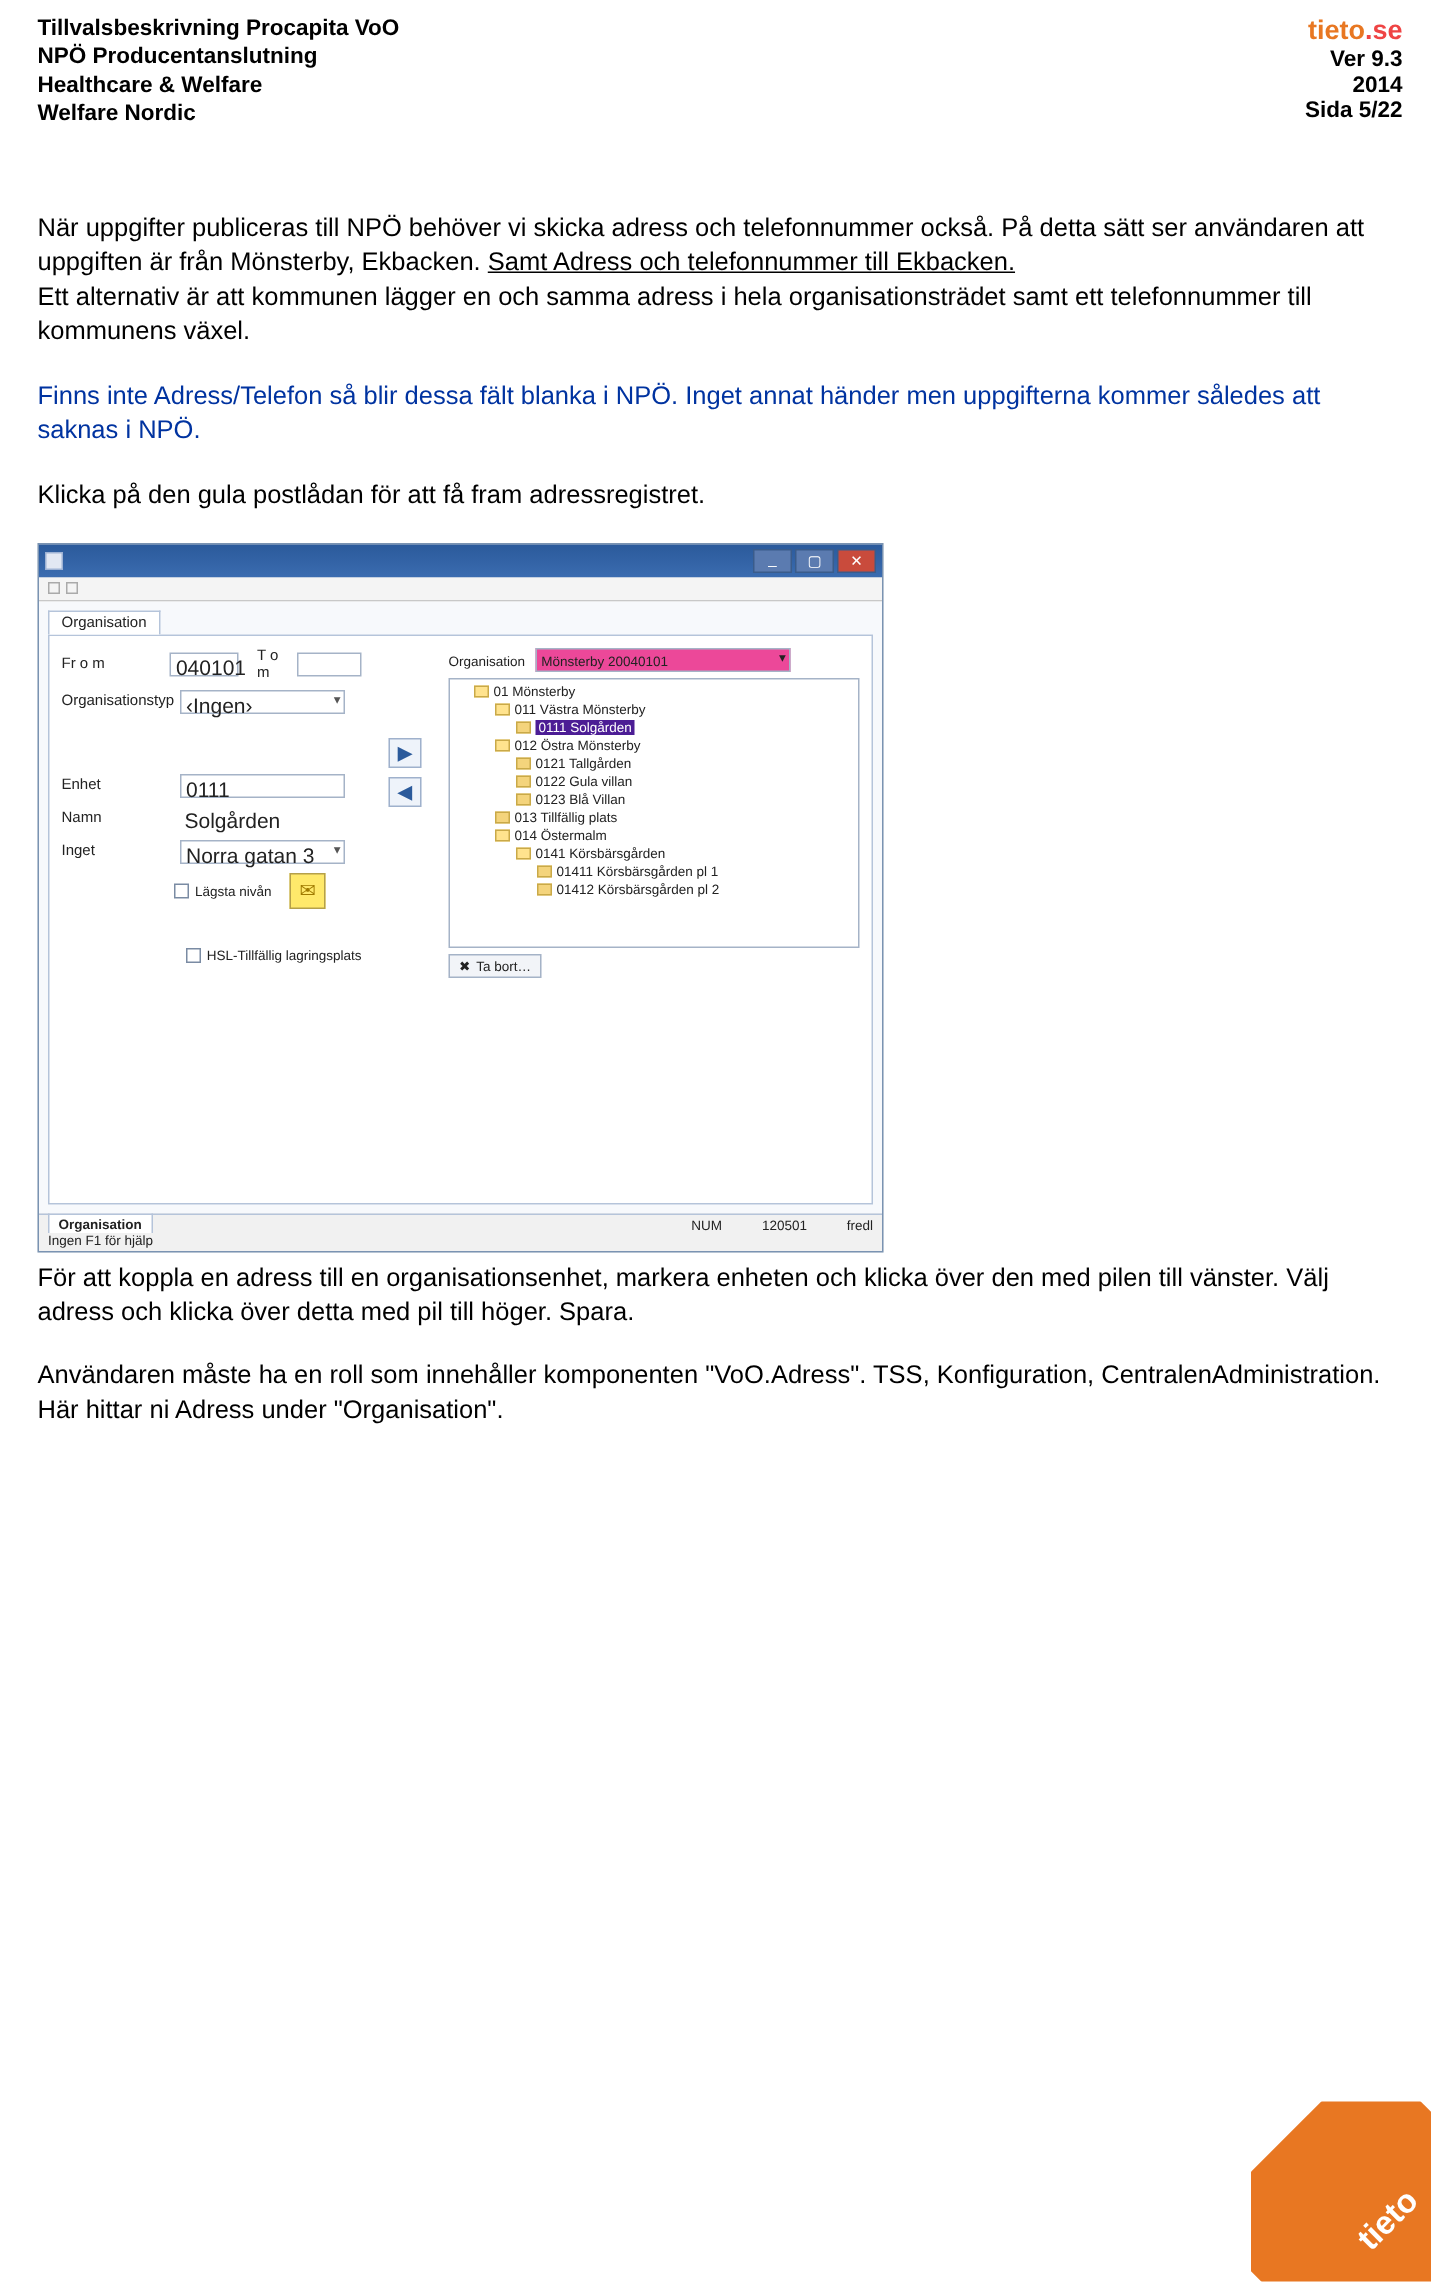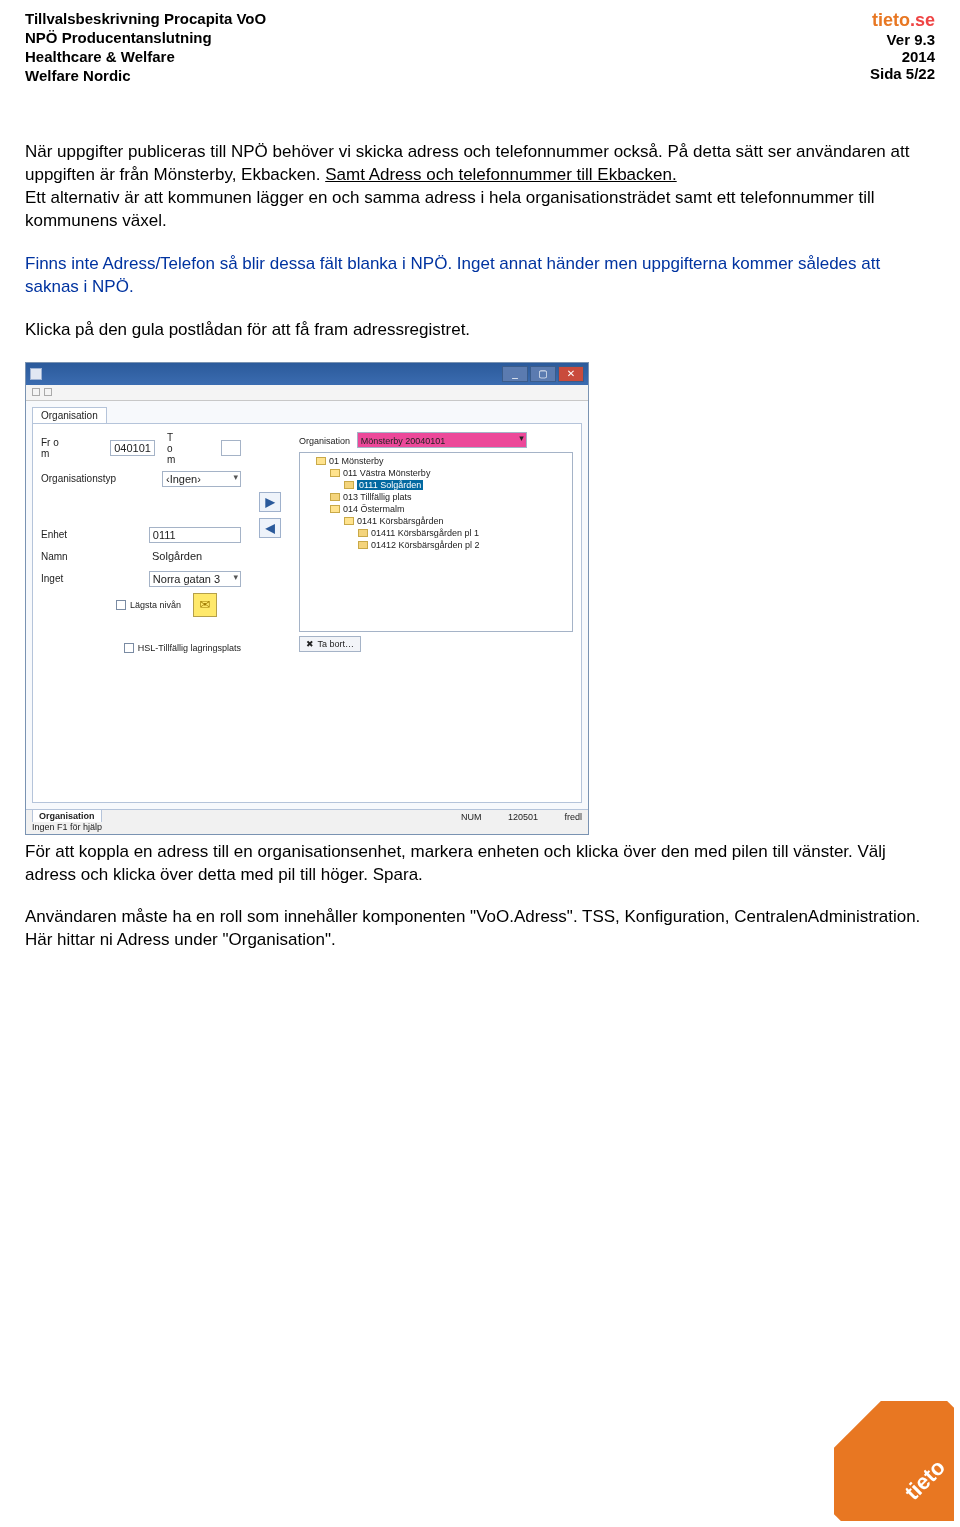--- a/index.html
+++ b/index.html
@@ -70,24 +70,23 @@
     min-height: 380px;
     display: flex;
     gap: 18px;
   }
   .panel-left { width: 200px; }
   .row { display: flex; align-items: center; margin-bottom: 6px; gap: 4px; }
   .lbl { width: 75px; font-size: 10px; }
   .fld {
     border: 1px solid #a5b3c7;
     height: 16px;
-    font-size: 11px;
+    font-size: 14px;
     padding: 1px 3px;
     background: #fff;
-    margin-left: 42px;
   }
   .fld.sm { width: 46px; }
   .fld.md { width: 110px; }
   .fld.sel { width: 110px; position: relative; }
   .fld.sel::after {
     content:"▾"; position:absolute; right:2px; top:0; font-size:9px; color:#555;
   }
   .chk { display: flex; align-items: center; gap: 4px; font-size: 9px; margin-top:4px;}
   .chk .box { width:10px;height:10px;border:1px solid #7a8ba3;background:#fff;}
   .mailbox-btn {
@@ -107,21 +106,21 @@
   .org-sel::after { content:"▾"; position:absolute; right:2px; top:0; font-size:9px;}
   .tree {
     border:1px solid #a5b3c7; background:#fff; height:180px;
     margin-top:4px; overflow:hidden; padding:2px; font-size:9px;
     position:relative;
   }
   .tree ul { list-style:none; padding-left:14px; }
   .tree li { white-space:nowrap; line-height:12px; }
   .ficon { display:inline-block;width:10px;height:8px;background:#f4d47c;border:1px solid #c9a948;margin-right:3px;vertical-align:middle;}
   .ficon.open { background:#ffe38e;}
-  .sel-node { background:#0369a1;color:#fff;padding:0 2px;}
+  .sel-node { background:#4c1d95;color:#fff;padding:0 2px;}
   .tabort-btn {
     margin-top:4px; border:1px solid #a5b3c7; background:#f2f4f8;
     padding:2px 6px; font-size:9px; display:inline-flex; align-items:center; gap:4px;
   }
   .statusbar {
     border-top:1px solid #b5c4da;
     display:flex; justify-content:space-between;
     font-size:9px; padding:2px 6px; background:#f1f1f1;
   }
   .statusbar .org-tab {
@@ -252,20 +251,27 @@
           </div>
           <div class="tree">
             <ul>
               <li><span class="ficon open"></span><span>01  Mönsterby</span>
                 <ul>
                   <li><span class="ficon open"></span><span>011  Västra Mönsterby</span>
                     <ul>
                       <li><span class="ficon"></span><span class="sel-node">0111  Solgården</span></li>
                     </ul>
                   </li>
+                  <li><span class="ficon open"></span><span>012  Östra Mönsterby</span>
+                    <ul>
+                      <li><span class="ficon"></span><span>0121  Tallgården</span></li>
+                      <li><span class="ficon"></span><span>0122  Gula villan</span></li>
+                      <li><span class="ficon"></span><span>0123  Blå Villan</span></li>
+                    </ul>
+                  </li>
                   <li><span class="ficon"></span><span>013  Tillfällig plats</span></li>
                   <li><span class="ficon open"></span><span>014  Östermalm</span>
                     <ul>
                       <li><span class="ficon open"></span><span>0141  Körsbärsgården</span>
                         <ul>
                           <li><span class="ficon"></span><span>01411  Körsbärsgården pl 1</span></li>
                           <li><span class="ficon"></span><span>01412  Körsbärsgården pl 2</span></li>
 
                         </ul>
                       </li>

